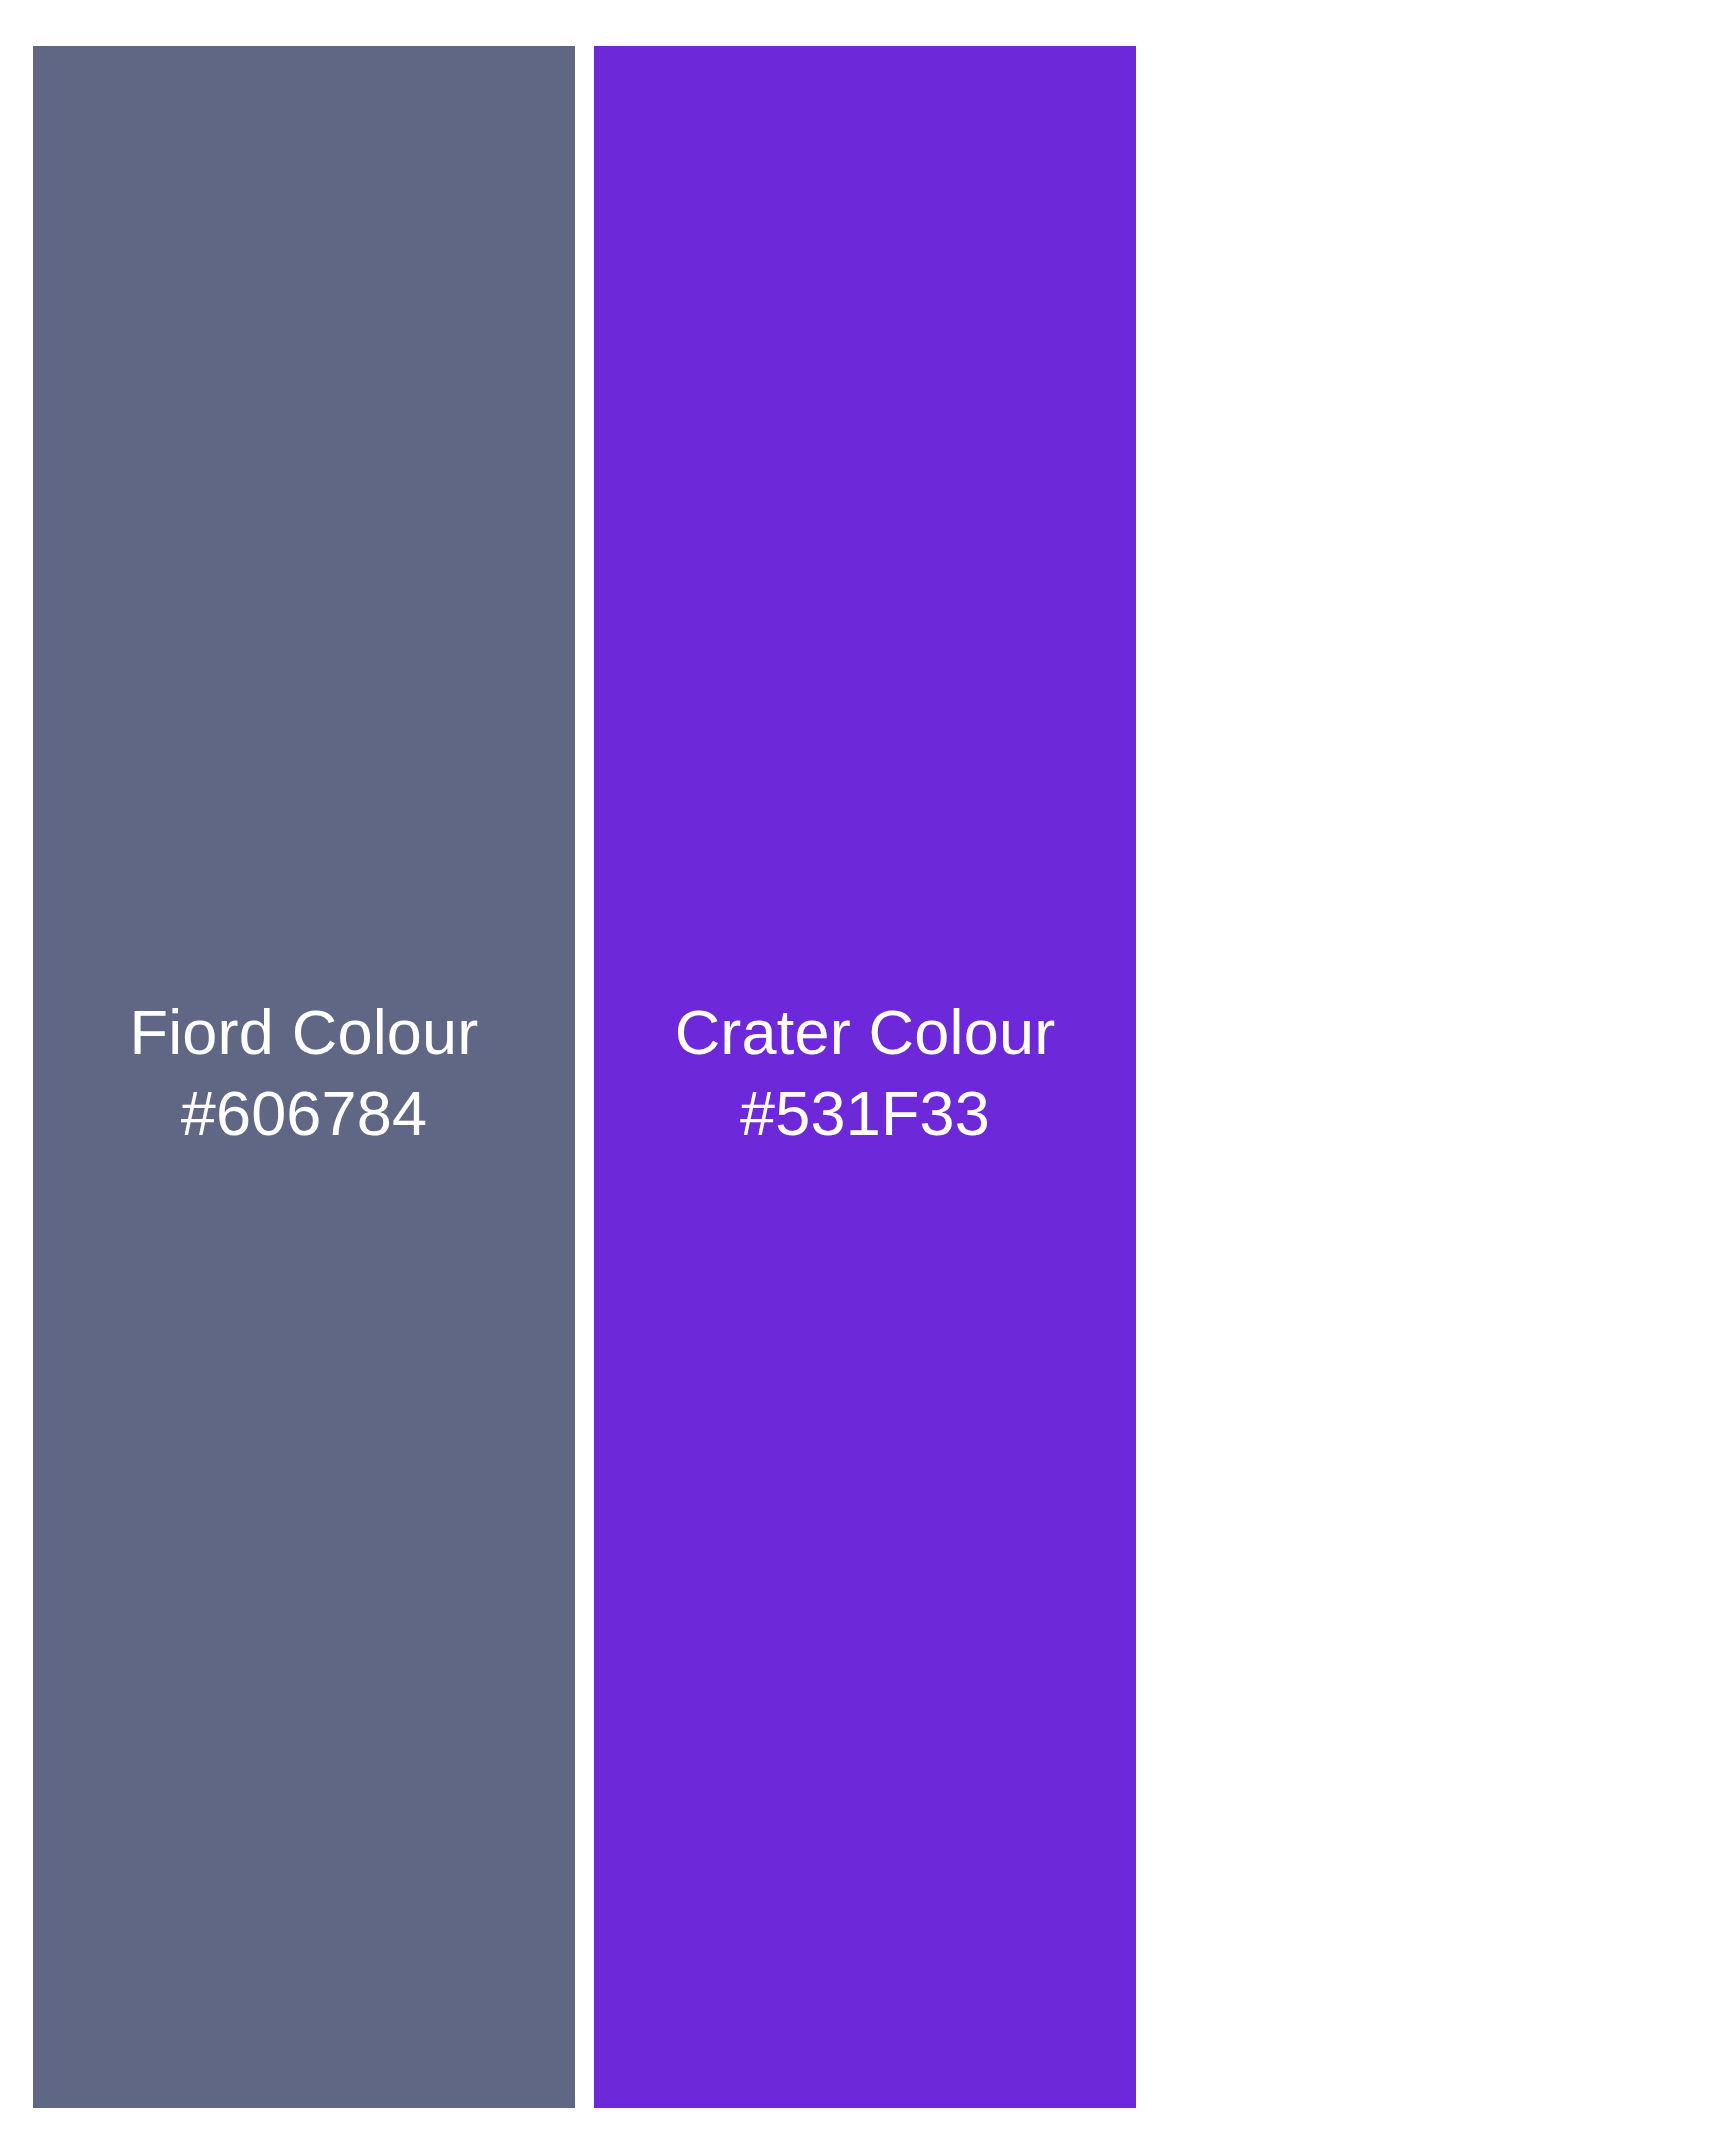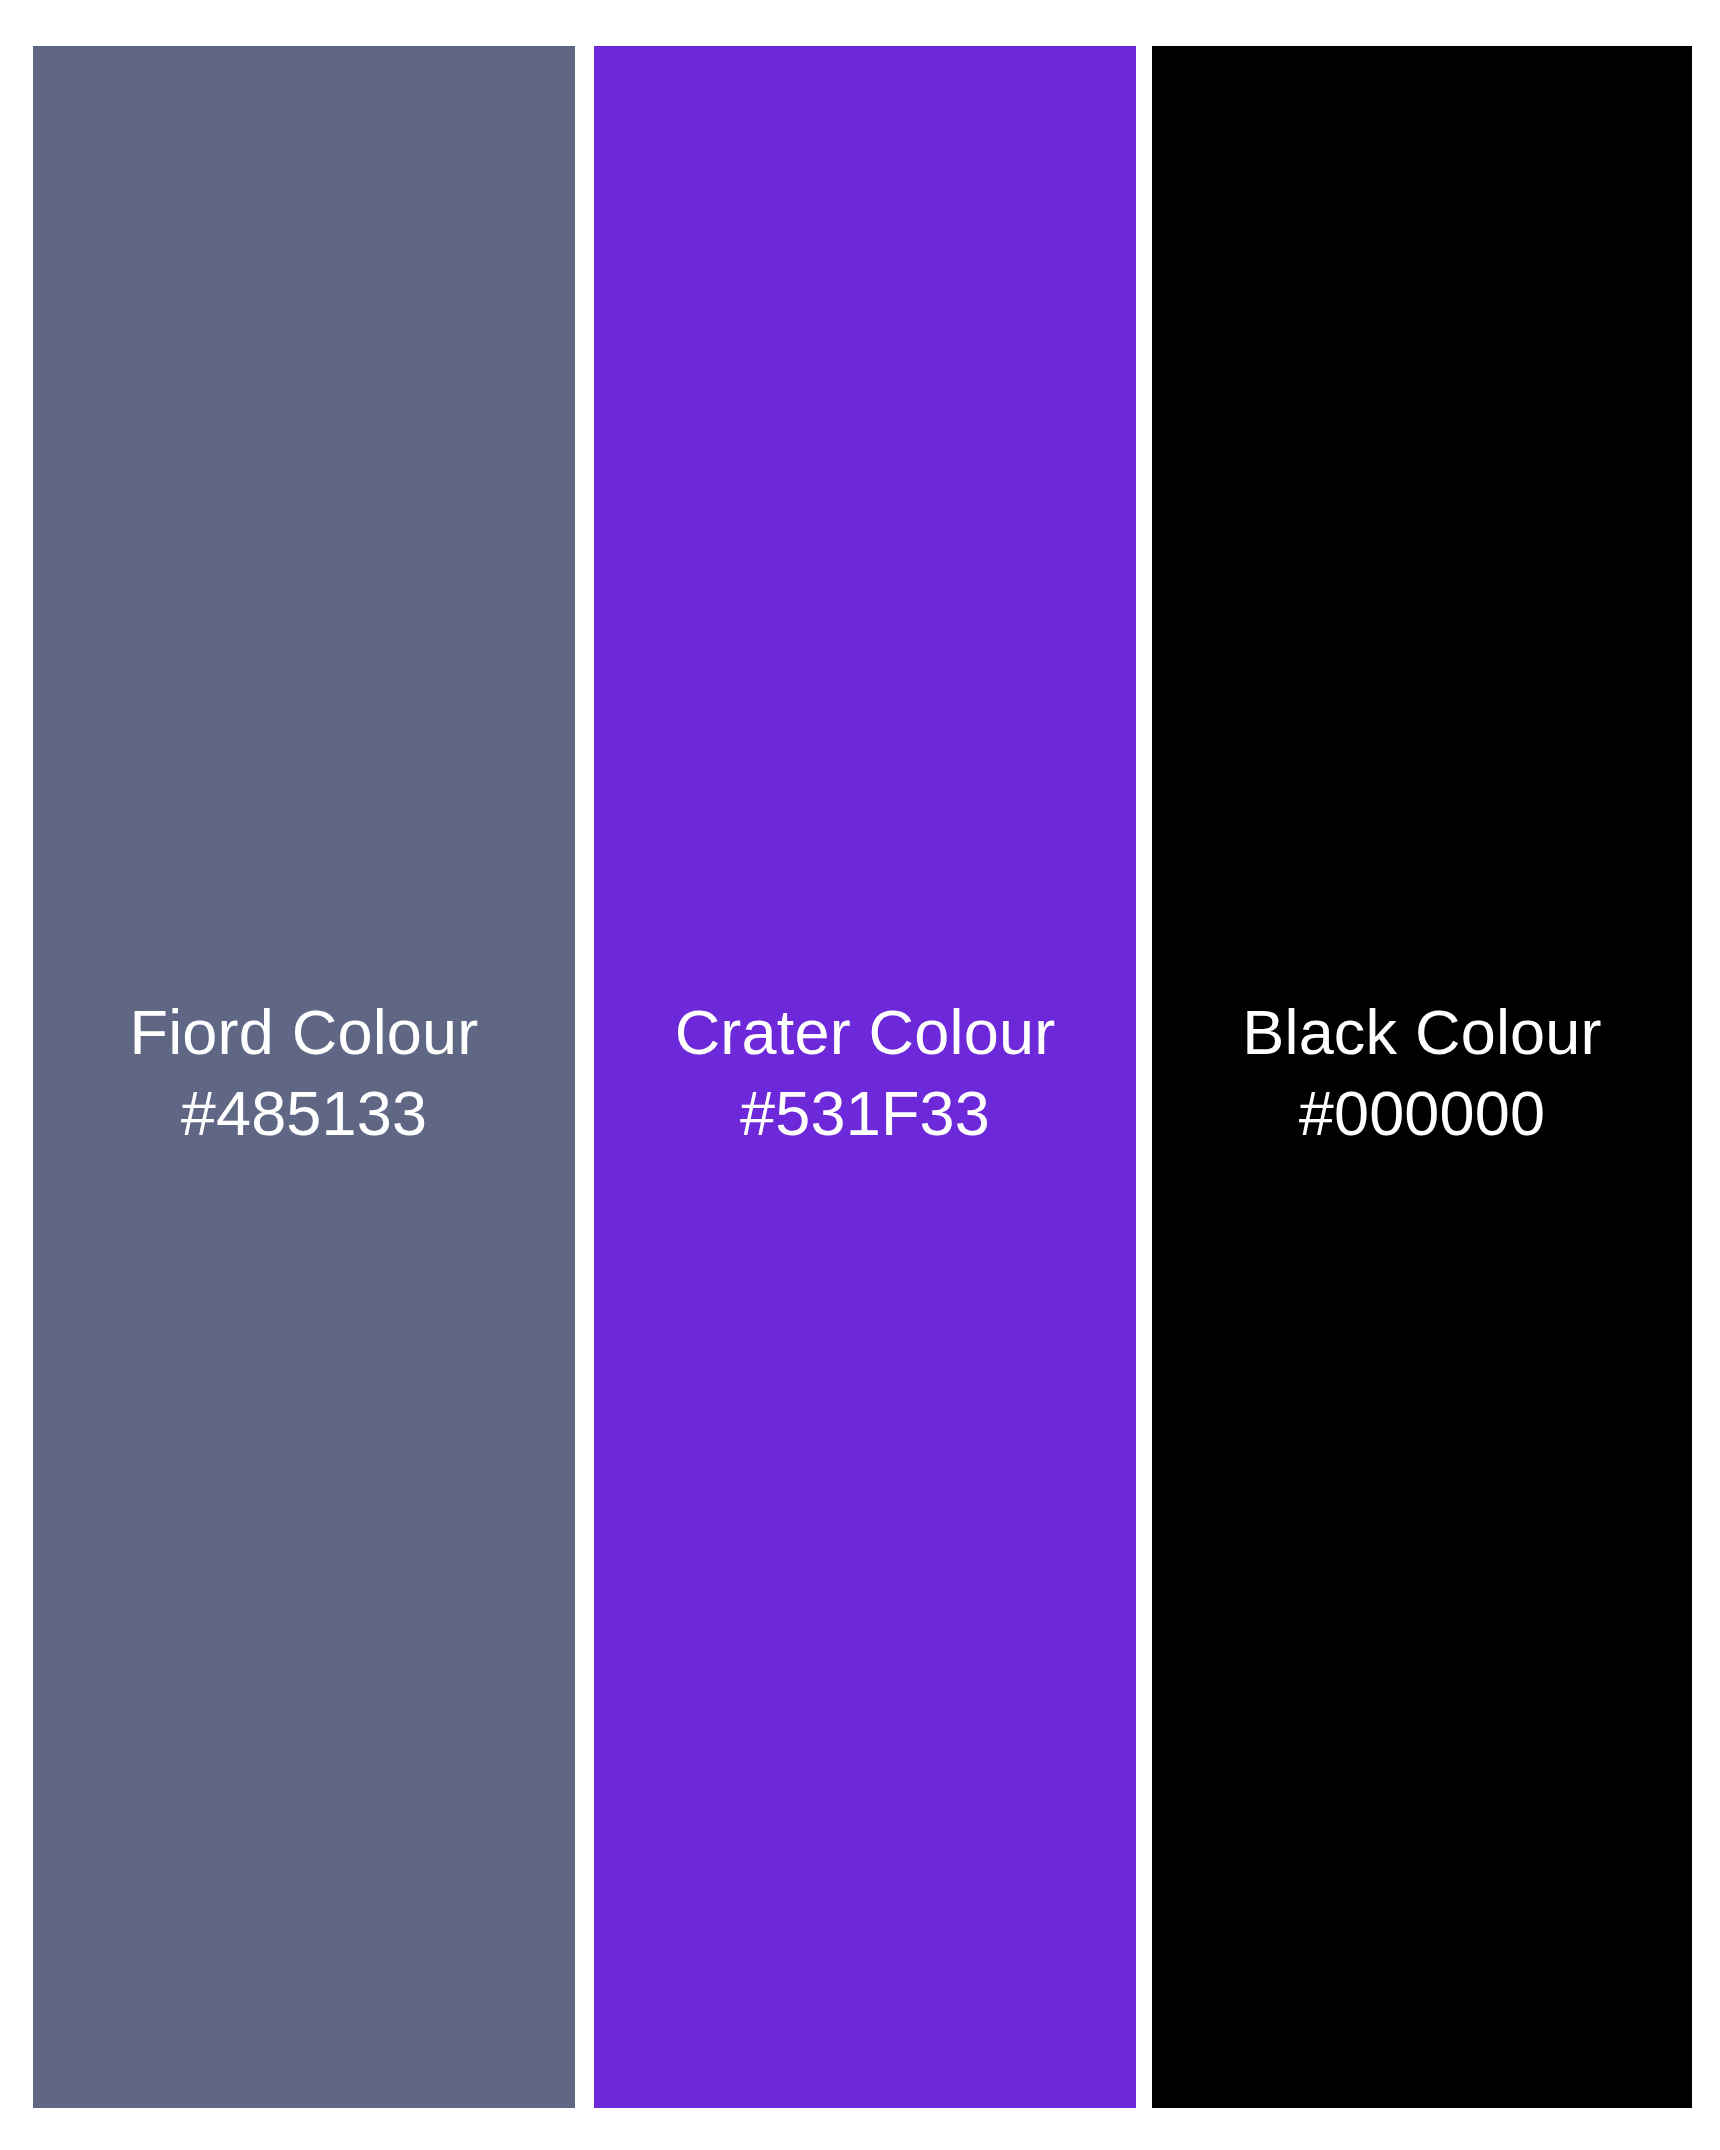--- a/index.html
+++ b/index.html
@@ -61,32 +61,26 @@
   }
 </style>
 </head>
 <body style="background-color: rgb(255, 255, 255);">
 
 <div id="palette-board" style="background-color: rgb(255, 255, 255);">
 
   <div class="swatch col-0" style="background-color: rgb(96, 103, 132);">
     <div class="swatch-label" style="color: rgb(255, 255, 255);">
       <span class="swatch-name">Fiord Colour</span>
-      <span class="swatch-hex">#485133</span>
+      <span class="swatch-hex">#606784</span>
     </div>
   </div>
 
   <div class="swatch col-1" style="background-color: #6d28d9;">
     <div class="swatch-label" style="color: rgb(255, 255, 255);">
       <span class="swatch-name">Crater Colour</span>
       <span class="swatch-hex">#531F33</span>
     </div>
   </div>
 
-  <div class="swatch col-2" style="background-color: rgb(0, 0, 0);">
-    <div class="swatch-label" style="color: rgb(255, 255, 255);">
-      <span class="swatch-name">Black Colour</span>
-      <span class="swatch-hex">#000000</span>
-    </div>
-  </div>
 
 </div>
 
 
 </body></html>

